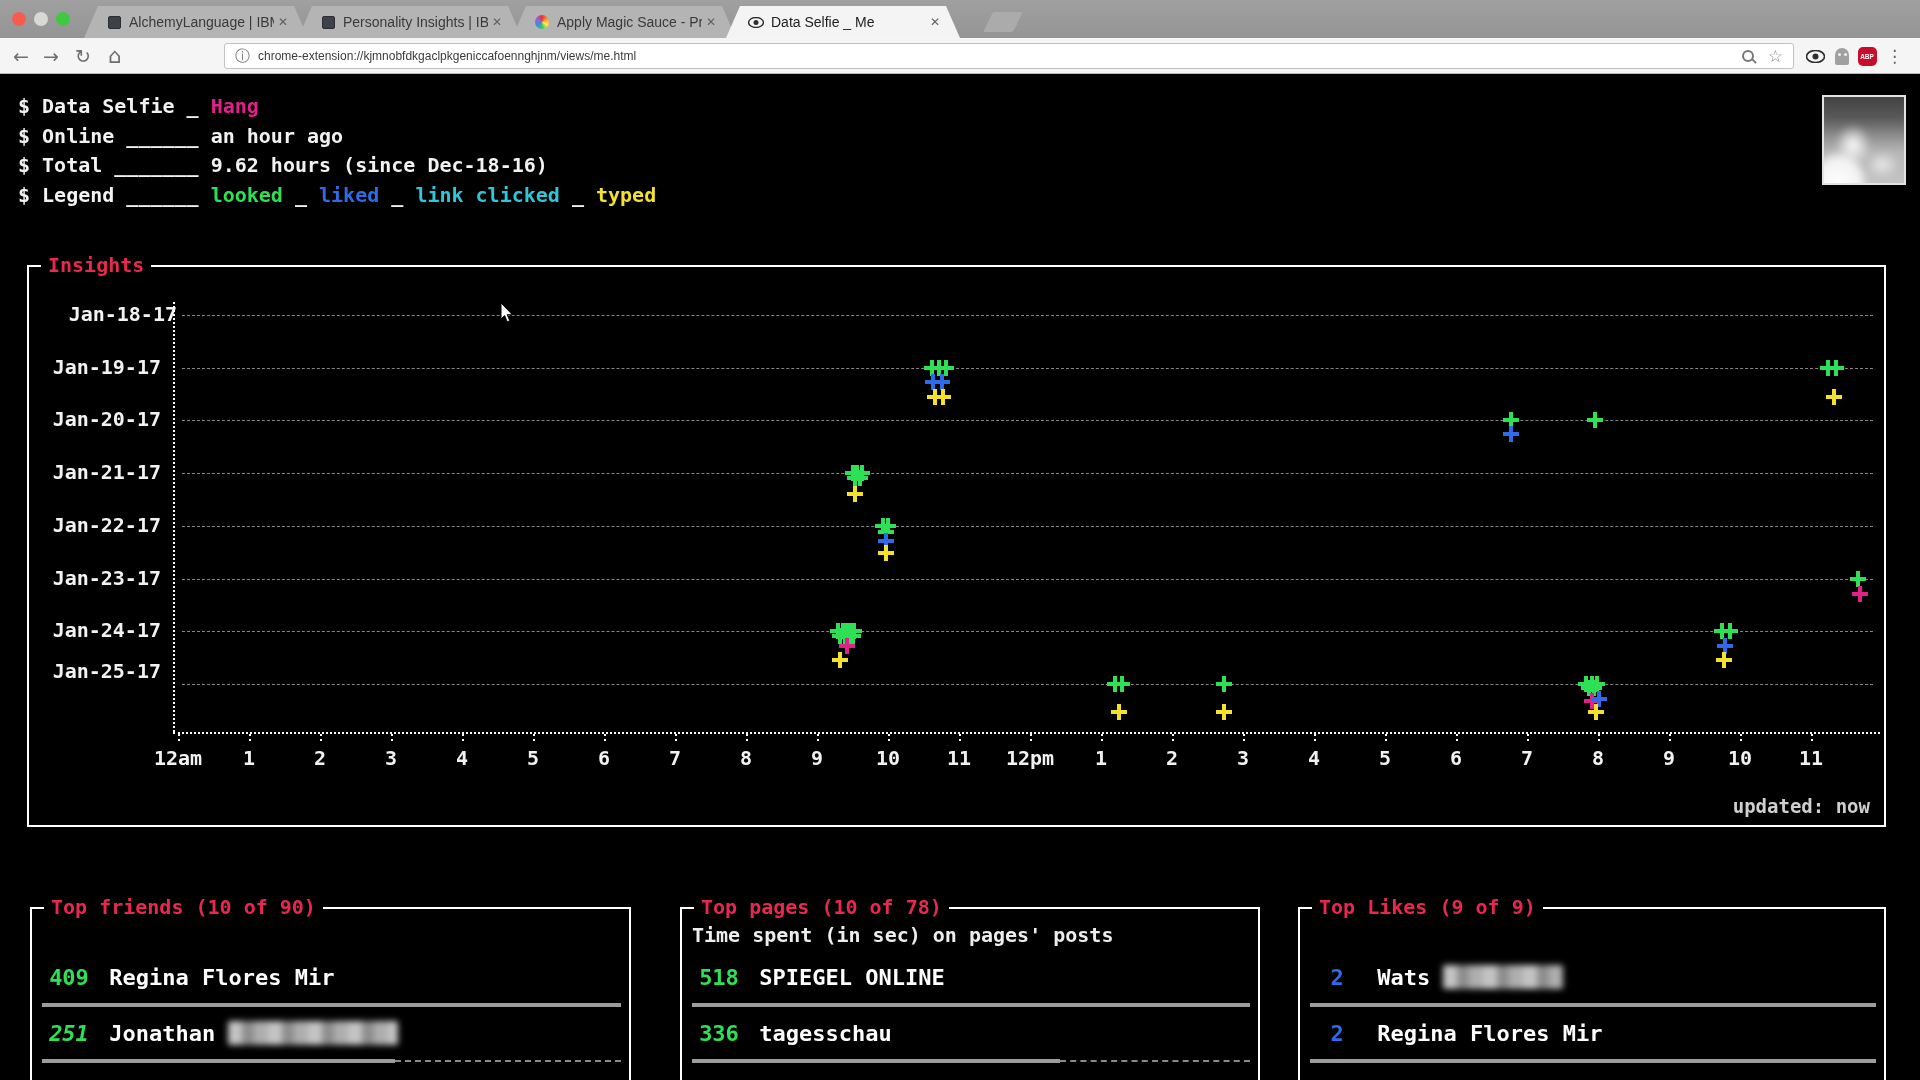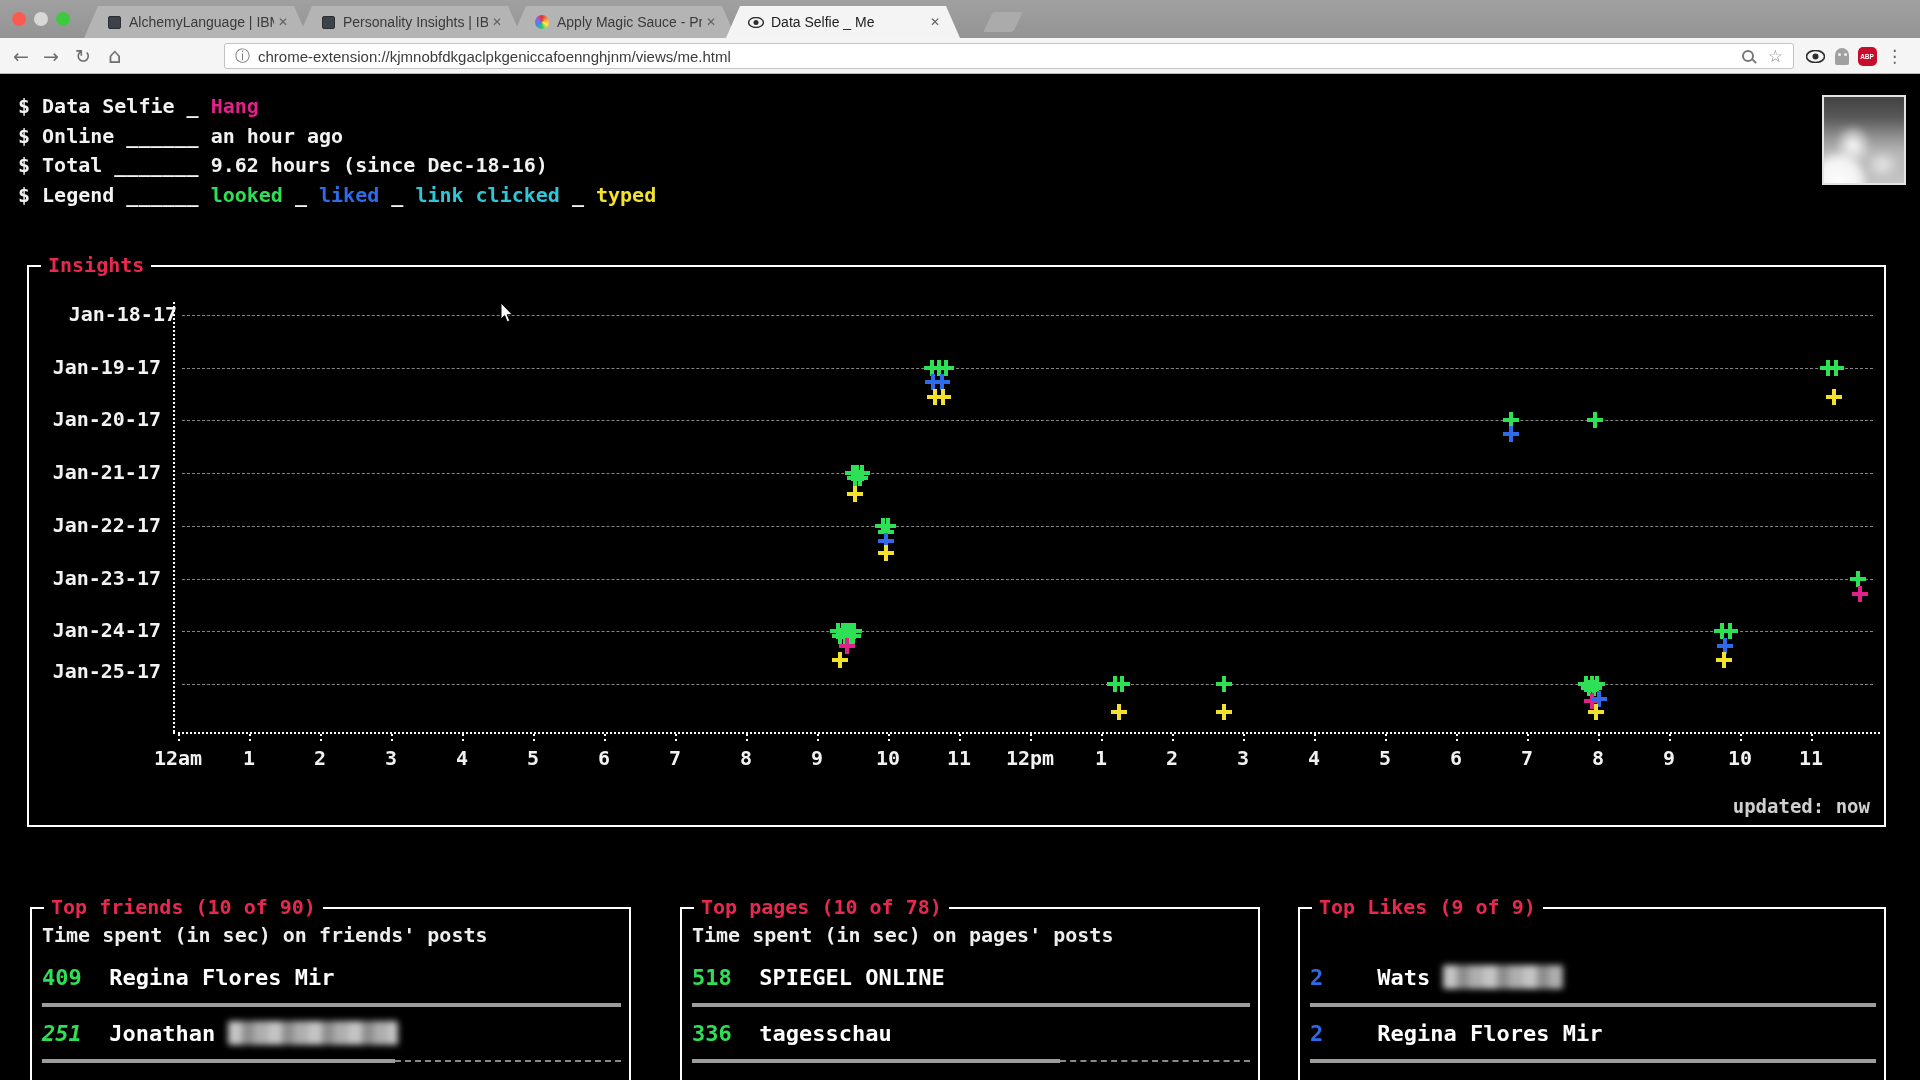--- a/index.html
+++ b/index.html
@@ -18,21 +18,21 @@
   .favicon{flex:none;width:16px;height:16px;display:inline-flex;align-items:center;justify-content:center;}
   .ibmfav{width:13px;height:13px;background:#3d4148;border-radius:2px;border:1px solid #2a2d31;}
   .pinfav{width:14px;height:14px;border-radius:50%;background:conic-gradient(#e3342f,#f6993f,#ffed4a,#38c172,#3490dc,#9561e2,#e3342f);}
   .newtab{position:absolute;top:12px;width:30px;height:20px;background:#ababab;transform:skewX(-26deg);border-radius:2px;}
   .toolbar{position:absolute;left:0;top:38px;width:1920px;height:36px;background:#f5f5f5;border-bottom:1px solid #b9b9b9;}
   .navico{position:absolute;top:0;height:36px;display:flex;align-items:center;justify-content:center;
           font-family:"DejaVu Sans",sans-serif;color:#6e6e6e;font-size:19px;}
   .omnibox{position:absolute;left:224px;top:5px;width:1570px;height:26px;background:#fff;border:1px solid #c3c3c3;border-radius:3px;
            display:flex;align-items:center;font-family:"Liberation Sans",sans-serif;}
   .omnibox .info{color:#7a7a7a;font-size:15px;margin:0 8px 0 10px;font-family:"DejaVu Sans",sans-serif;}
-  .omnibox .url{color:#3c3c3c;font-size:15px;flex:1;white-space:nowrap;overflow:hidden;}
+  .omnibox .url{color:#3c3c3c;font-size:12px;flex:1;white-space:nowrap;overflow:hidden;}
   .mag{width:12px;height:12px;border:2px solid #777;border-radius:50%;position:relative;margin-right:14px;flex:none;}
   .mag::after{content:'';position:absolute;width:6px;height:2px;background:#777;transform:rotate(45deg);right:-5px;bottom:-2px;}
   .star{color:#8a8a8a;font-size:17px;margin-right:10px;font-family:"DejaVu Sans",sans-serif;flex:none;}
   .ext{position:absolute;top:8px;width:20px;height:20px;display:flex;align-items:center;justify-content:center;}
   .ghost{width:14px;height:17px;background:#a0a0a0;border-radius:7px 7px 2px 2px;position:relative;}
   .ghost::after{content:'';position:absolute;left:3px;top:5px;width:3px;height:3px;background:#efefef;border-radius:50%;box-shadow:6px 0 0 #efefef;}
   .abp{width:19px;height:19px;background:#c70d2c;border-radius:5px;color:#fff;font-size:6.5px;font-weight:bold;
        display:flex;align-items:center;justify-content:center;font-family:"Liberation Sans",sans-serif;}
   .menu3{position:absolute;top:8px;color:#616161;font-size:17px;font-family:"DejaVu Sans",sans-serif;}
 
@@ -53,21 +53,21 @@
   .vaxis{position:absolute;width:0;border-left:2px dotted #fdfdfd;}
   .haxis{position:absolute;height:0;border-top:2px dotted #fdfdfd;}
   .xtick{position:absolute;width:0;height:7px;border-left:2px dotted #fdfdfd;}
   .xlabel{position:absolute;font-size:20px;font-weight:bold;transform:translateX(-50%);}
   .mk{position:absolute;width:16px;height:16px;}
   .mk::before{content:'';position:absolute;left:0;right:0;top:6px;height:4px;background:currentColor;}
   .mk::after{content:'';position:absolute;top:0;bottom:0;left:6px;width:4px;background:currentColor;}
   .updated{position:absolute;right:14px;bottom:8px;font-size:19px;font-weight:bold;color:#cfcfcf;}
   .psub{position:absolute;left:10px;top:14px;font-size:20px;font-weight:bold;color:#ededed;white-space:nowrap;}
   .prow{position:absolute;left:10px;font-size:22px;font-weight:bold;white-space:nowrap;}
-  .prow .num{display:inline-block;min-width:54px;}
+  .prow .num{display:inline-block;min-width:54px;text-align:center;}
   .prow .nm{color:#fff;}
   .redact{display:inline-block;height:24px;vertical-align:-4px;border-radius:2px;filter:blur(3px);
           background:repeating-linear-gradient(90deg,#c4c4c4 0 14px,#8d8d8d 14px 26px,#aeaeae 26px 40px);}
   .bar{position:absolute;height:4px;background:#9c9c9c;}
   .bartrack{position:absolute;height:0;border-top:2px dashed #8a8a8a;}
   .cursor{position:absolute;left:500px;top:228px;}
 </style>
 </head>
 <body>
 
@@ -260,21 +260,20 @@
       <div class="mk" style="left: 1551.77px; top: 412.9px; color: rgb(46, 224, 86);"></div>
       <div class="mk" style="left: 1557.45px; top: 412.9px; color: rgb(46, 224, 86);"></div>
       <div class="mk" style="left: 1555.32px; top: 425.9px; color: rgb(224, 33, 138);"></div>
       <div class="mk" style="left: 1561.71px; top: 423.9px; color: rgb(47, 107, 232);"></div>
       <div class="mk" style="left: 1558.87px; top: 436.9px; color: rgb(242, 226, 46);"></div>
     </div>
 
   <div id="panelwrap">
       <div class="fsbox" style="left: 30px; top: 833px; width: 601px; height: 220px;">
         <span class="fslabel" style="color: rgb(232, 40, 78);">Top friends (10 of 90)</span>
-        <div class="psub">Time spent (in sec) on friends' posts</div>
         <div class="prow" style="top: 56px;"><span class="num" style="color: rgb(46, 224, 86);">409</span><span class="nm"> Regina Flores Mir</span></div>
         <div class="bar" style="left: 10px; top: 94px; width: 579px; background: rgb(156, 156, 156);"></div>
         <div class="prow" style="top: 112px;"><span class="num" style="color: rgb(46, 224, 86); font-style: italic;">251</span><span class="nm"> Jonathan </span><span class="redact" style="width: 170px;"></span></div>
         <div class="bar" style="left: 10px; top: 150px; width: 353px; background: rgb(156, 156, 156);"></div>
         <div class="bartrack" style="left: 363px; top: 151px; width: 226px;"></div>
       </div>
       <div class="fsbox" style="left: 680px; top: 833px; width: 580px; height: 220px;">
         <span class="fslabel" style="color: rgb(232, 40, 78);">Top pages (10 of 78)</span>
         <div class="psub">Time spent (in sec) on pages' posts</div>
         <div class="prow" style="top: 56px;"><span class="num" style="color: rgb(46, 224, 86);">518</span><span class="nm"> SPIEGEL ONLINE</span></div>

